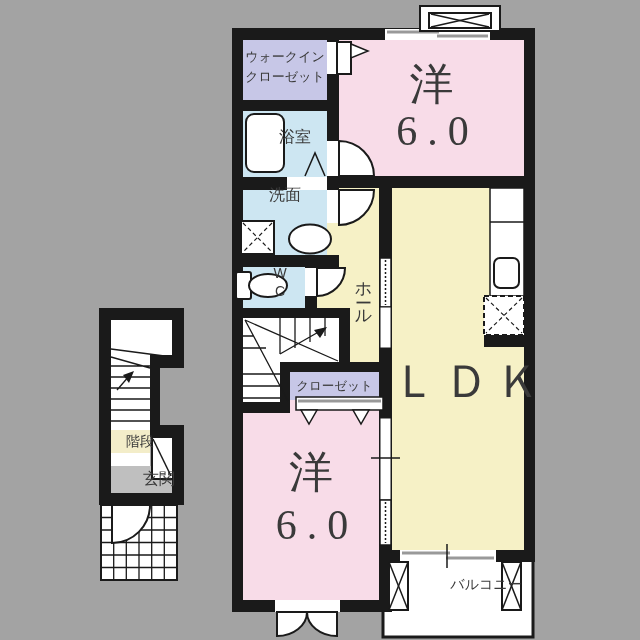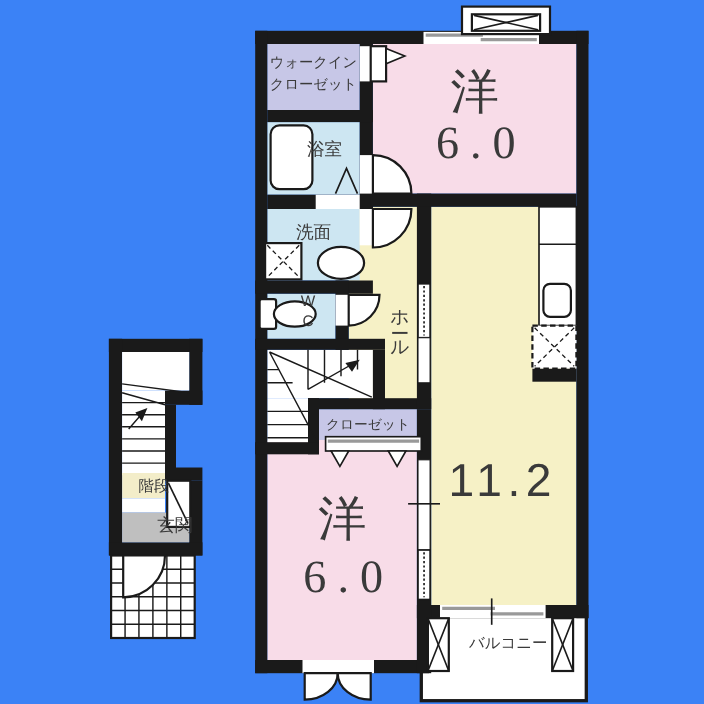--- a/index.html
+++ b/index.html
@@ -1,16 +1,16 @@
 <!DOCTYPE html>
 <html><head>
 <meta charset="utf-8">
 <style>
   html,body{margin:0;padding:0;background:#ffffff;}
-  .canvas{position:relative;width:640px;height:640px;background:#3b82f6;overflow:hidden;
+  .canvas{position:relative;width:640px;height:640px;background:#a3a3a3;overflow:hidden;
           font-family:"Liberation Sans","DejaVu Sans",sans-serif;}
   svg{position:absolute;left:0;top:0;}
   .lbl{position:absolute;color:#3a3a3a;line-height:1;text-align:center;white-space:nowrap;}
   .lbl.sm{font-size:13px;}
   .lbl.md{font-size:16px;}
   .big{font-size:44px;}
   .num{font-size:42px;letter-spacing:10px;font-family:Liberation Serif, serif;}
   .ldk{font-size:46px;letter-spacing:6px;}
   .ldknum{font-size:42px;letter-spacing:5px;}
   .vert{writing-mode:vertical-rl;letter-spacing:4px;}
@@ -179,27 +179,27 @@
       <rect x="101" y="505" width="76" height="75" fill="#ffffff" stroke="#1a1a1a" stroke-width="2"></rect>
       <path fill="none" stroke="#1a1a1a" stroke-width="1.3" d="M113.7 505V580 M126.3 505V580 M139 505V580 M151.7 505V580 M164.3 505V580 M101 517.5H177 M101 530H177 M101 542.5H177 M101 555H177 M101 567.5H177"></path>
       <path d="M112 505 L150 505 A38 38 0 0 1 112 543 Z" fill="#ffffff" stroke="#1a1a1a" stroke-width="2"></path>
     </g>
   </g>
 </svg>
 
 <div class="lbl sm" style="left:243px;top:50px;width:84px;">ウォークイン</div>
 <div class="lbl sm" style="left:243px;top:70px;width:84px;">クローゼット</div>
 <div class="lbl md" style="left:243px;top:129px;width:104px;">浴室</div>
-<div class="lbl md" style="left:243px;top:204px;width:84px;">洗面</div>
+<div class="lbl md" style="left:243px;top:187px;width:84px;">洗面</div>
 <div class="lbl" style="left:262px;top:266px;width:36px;font-size:14px;">W</div>
 <div class="lbl" style="left:262px;top:284px;width:36px;font-size:14px;">C</div>
 <div class="lbl vert" style="left:355px;top:270px;font-size:17px;">ホール</div>
 <div class="lbl" style="left:290px;top:380px;width:89px;font-size:12.5px;">クローゼット</div>
 <div class="lbl big" style="left:339px;top:62px;width:185px;">洋</div>
 <div class="lbl num" style="left:345px;top:110px;width:185px;">6.0</div>
-<div class="lbl ldknum" style="left:394px;top:416px;width:126px;">11.2</div>
+<div class="lbl ldk" style="left:392px;top:358px;width:126px;">ＬＤＫ</div>
 <div class="lbl big" style="left:243px;top:450px;width:136px;">洋</div>
 <div class="lbl num" style="left:249px;top:504px;width:136px;">6.0</div>
-<div class="lbl" style="left:408px;top:577px;width:84px;font-size:14px;padding-left:12px;">バルコニー</div>
+<div class="lbl" style="left:432px;top:577px;width:84px;font-size:14px;padding-left:12px;">バルコニー</div>
 <div class="lbl" style="left:111px;top:434px;width:58px;font-size:14px;">階段</div>
 <div class="lbl md" style="left:111px;top:471px;width:56px;margin-left:20px;">玄関</div>
 
 </div>
 
 </body></html>

